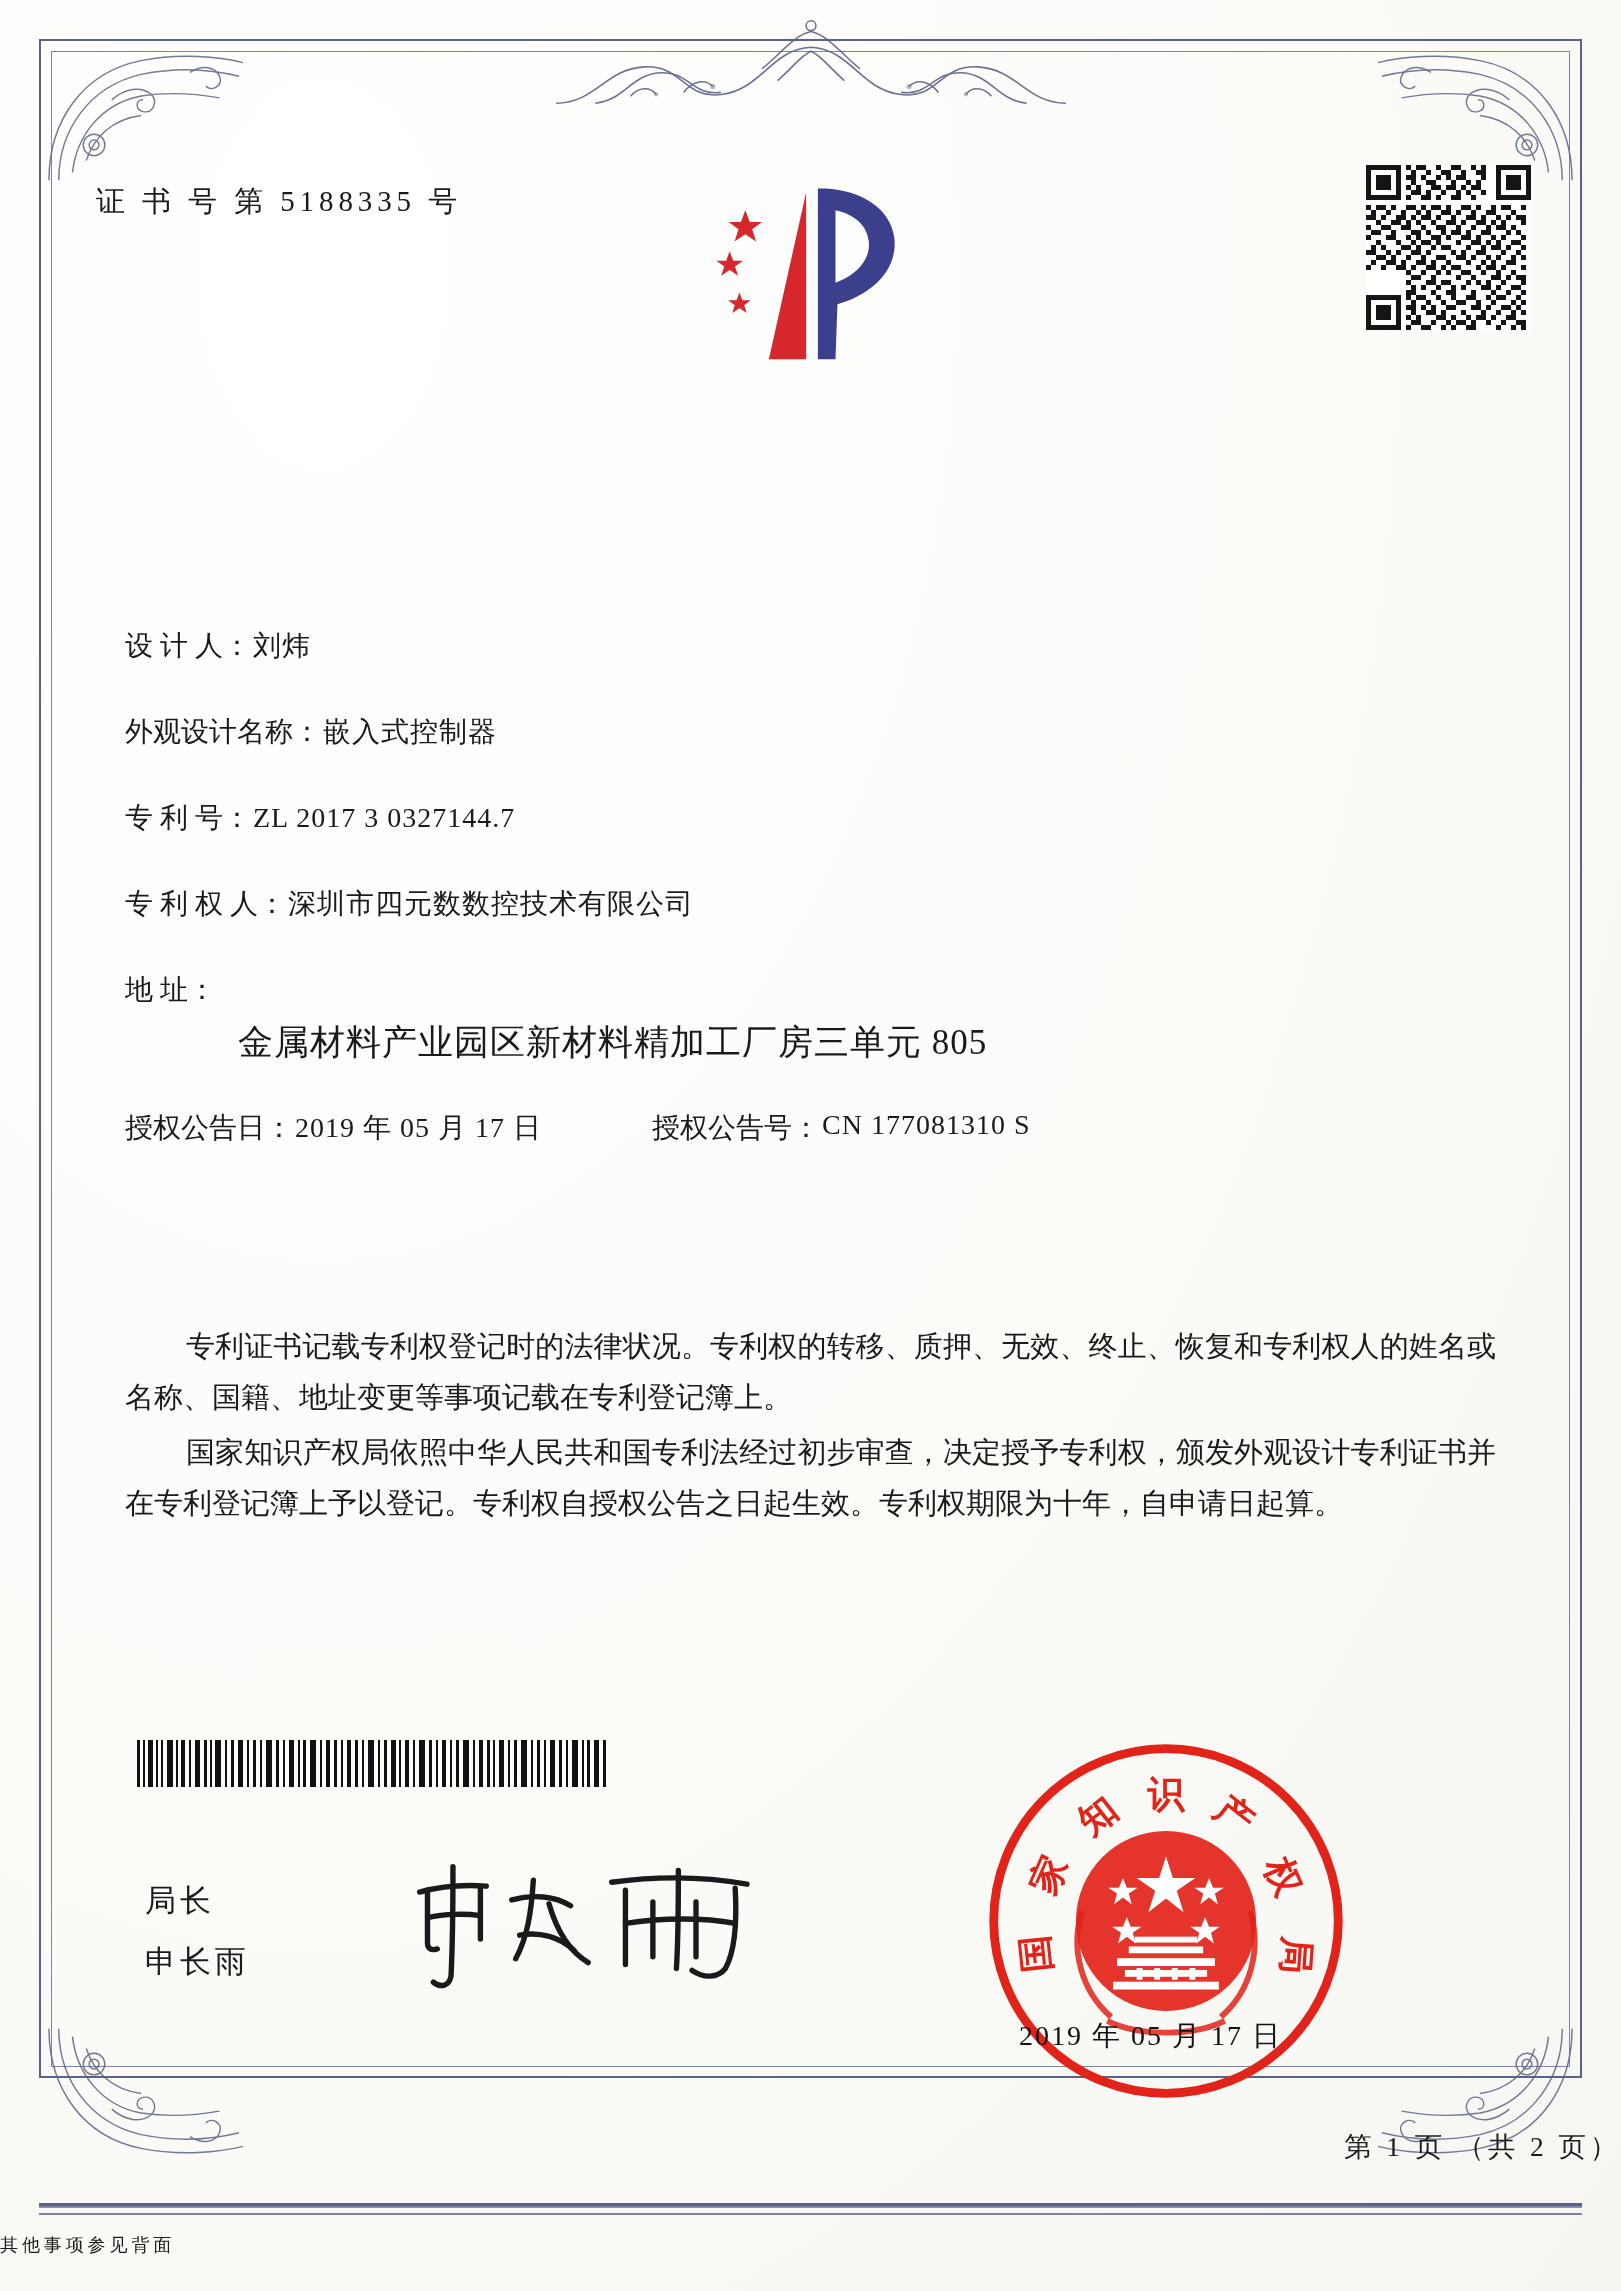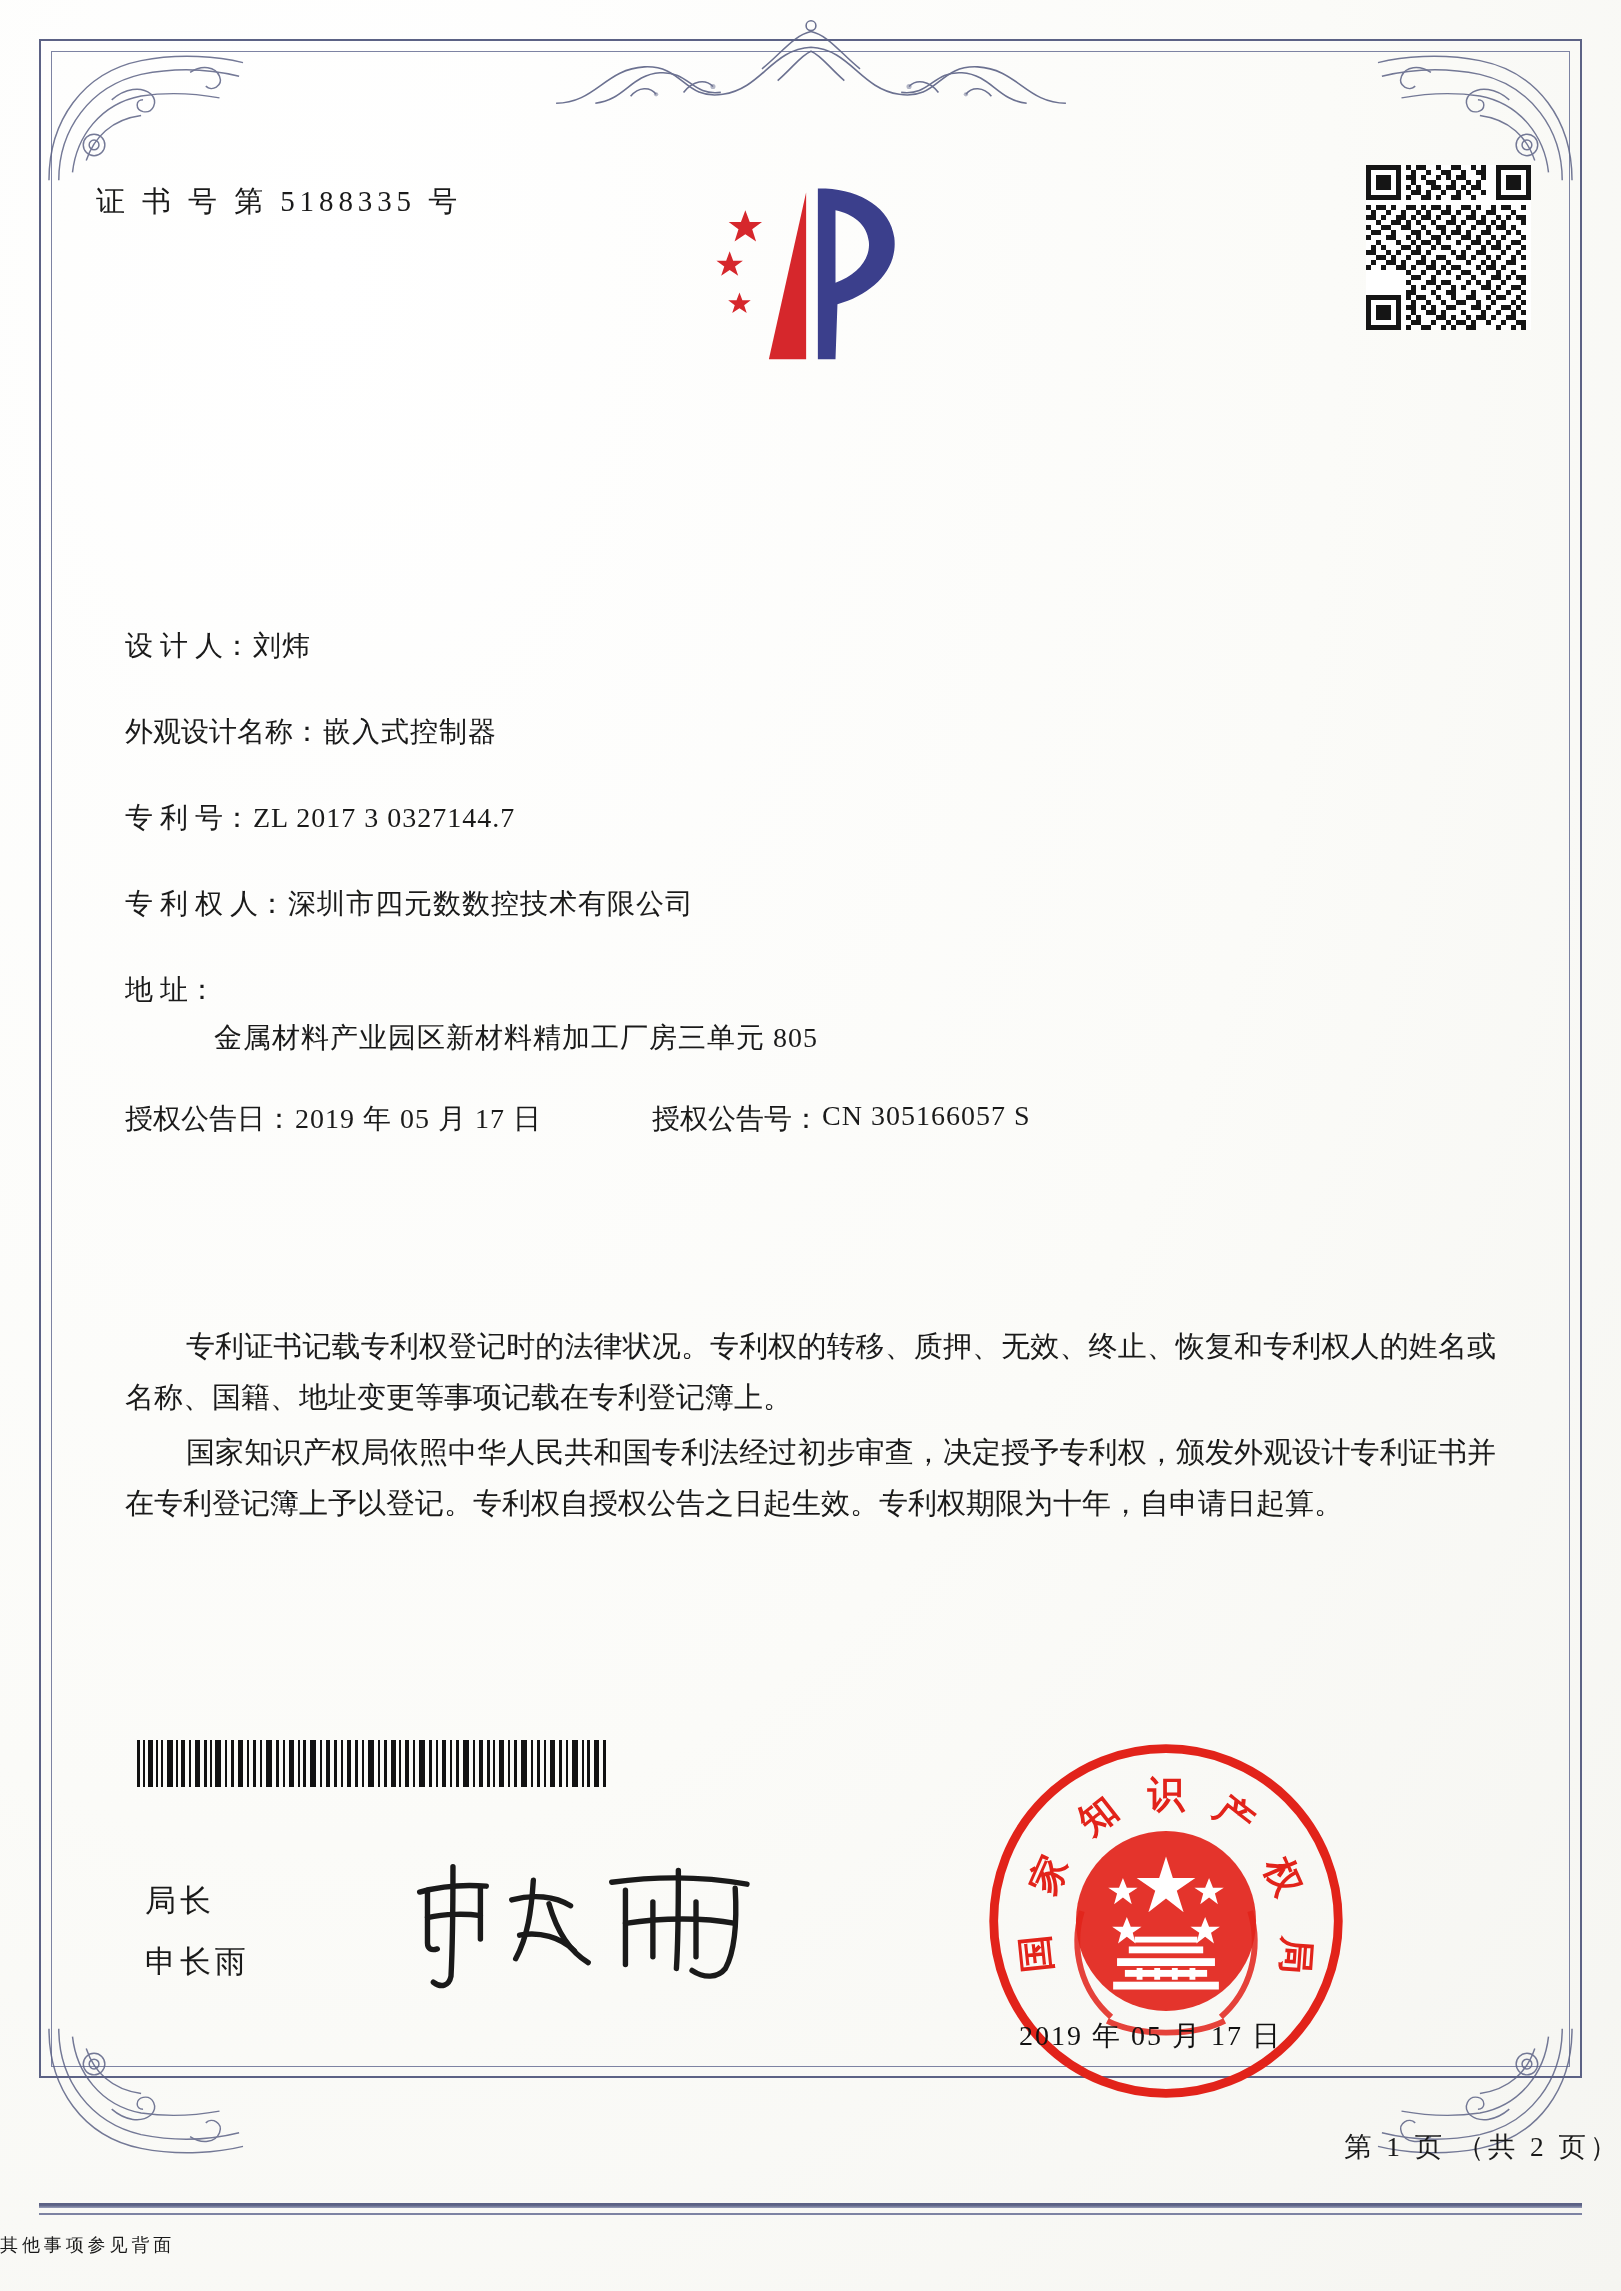--- a/index.html
+++ b/index.html
@@ -113,22 +113,22 @@
     white-space: nowrap;
   }
   .field-label {
     display: inline-block;
     flex: 0 0 auto;
   }
   .field-value { margin-left: 2px; letter-spacing: 1px; }
 
   .addr-row { margin-bottom: 9.8px; }
   .addr-second {
-    font-size: 28px;
-    margin-left: 89px;
+    font-size: 35px;
+    margin-left: 113px;
     margin-bottom: 43px;
     letter-spacing: 1px;
     white-space: nowrap;
   }
 
   .grant-row {
     display: flex;
     font-size: 28px;
     margin-bottom: 37px;
     white-space: nowrap;
@@ -621,21 +621,21 @@
     <div class="field-row addr-row">
       <span class="field-label">地        址：</span>
     </div>
     <div class="addr-second">金属材料产业园区新材料精加工厂房三单元 805</div>
 
     <div class="grant-row">
       <span class="field-label">授权公告日：</span>
       <span class="field-value">2019 年 05 月 17 日</span>
       <span class="gap"></span>
       <span class="field-label">授权公告号：</span>
-      <span class="field-value">CN 305166057 S</span>
+      <span class="field-value">CN 177081310 S</span>
     </div>
   </div>
 
   <div class="body-text">
     <p>专利证书记载专利权登记时的法律状况。专利权的转移、质押、无效、终止、恢复和专利权人的姓名或名称、国籍、地址变更等事项记载在专利登记簿上。</p>
     <p>国家知识产权局依照中华人民共和国专利法经过初步审查，决定授予专利权，颁发外观设计专利证书并在专利登记簿上予以登记。专利权自授权公告之日起生效。专利权期限为十年，自申请日起算。</p>
   </div>
 
   <div class="barcode">
     <svg viewBox="0 0 480 48" xmlns="http://www.w3.org/2000/svg" shape-rendering="crispEdges">

